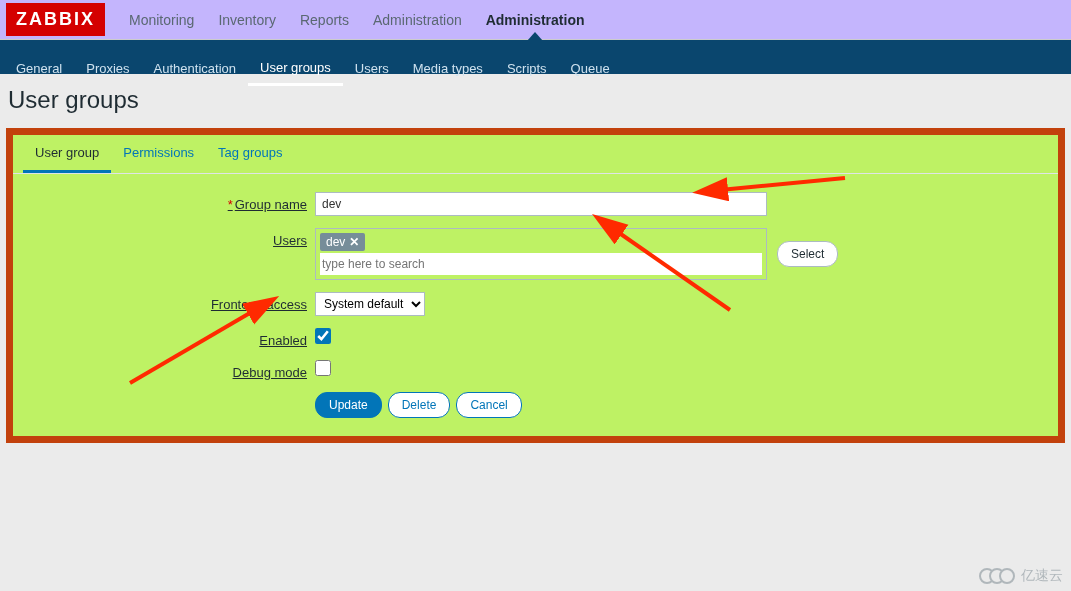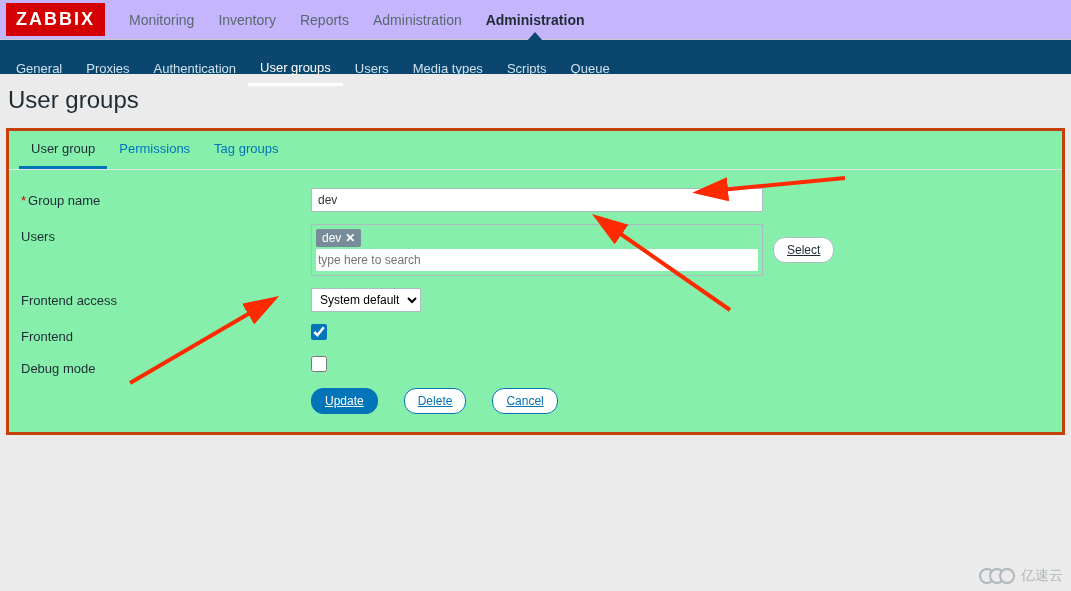--- a/index.html
+++ b/index.html
@@ -6,40 +6,40 @@
 body { font-family: Arial, Helvetica, sans-serif; font-size: 13px; background: #ebebeb; color: #1f2c33; width: 1071px; height: 591px; overflow: hidden; position: relative; }
 .topnav { background: #c4b5fd; height: 40px; display: flex; align-items: center; padding: 8px 6px; border-bottom: 1px solid #ccc; position: relative; }
 .logo { background: #d40000; color: #fff; font-weight: bold; letter-spacing: 2px; padding: 6px 10px; font-size: 18px; margin-right: 12px; display: inline-block; }
 .topnav-item { color: #5a6872; padding: 0 12px; height: 40px; line-height: 40px; cursor: pointer; font-size: 14px; }
 .topnav-item.active { color: #1f2c33; font-weight: 600; position: relative; }
 .topnav-item.active::after { content: ""; position: absolute; bottom: -1px; left: 50%; transform: translateX(-50%); border-left: 8px solid transparent; border-right: 8px solid transparent; border-bottom: 9px solid #0a466e; z-index: 2; }
 .subnav { background: #0a466e; height: 34px; display: flex; align-items: flex-start; padding: 12px 4px; }
 .subnav-item { color: #cfe2ef; padding: 0 12px; height: 34px; line-height: 34px; cursor: pointer; font-size: 13px; }
 .subnav-item.active { color: #fff; border-bottom: 3px solid #fff; height: 34px; line-height: 31px; }
 .page-header { padding: 12px 8px 14px; font-size: 24px; color: #1f2c33; background: #ebebeb; }
-.card { background: #86efac; margin: 0 6px; border: 3px solid #c2410c; padding: 0; }
+.card { background: #bef264; margin: 0 6px; border: 7px solid #c2410c; padding: 0; }
 .tabs { border-bottom: 1px solid #dfe4e7; display: flex; padding: 0 10px; }
 .tab { padding: 10px 12px; color: #0275b8; cursor: pointer; font-size: 13px; }
 .tab.active { color: #1f2c33; border-bottom: 3px solid #0275b8; }
 .form { padding: 18px 12px; }
 .row { display: flex; align-items: flex-start; margin-bottom: 12px; }
-.lbl { width: 290px; padding-right: 8px; padding-top: 5px; color: #1f2c33; }
+.lbl { width: 290px; text-align: right; padding-right: 8px; padding-top: 5px; color: #1f2c33; text-decoration: underline; }
 .req { color: #d40000; margin-right: 2px; }
 .ctrl { display: flex; align-items: center; gap: 10px; }
 .tinput { width: 452px; height: 24px; border: 1px solid #acbbc2; padding: 2px 6px; font-size: 12px; color: #333; }
 .multiselect { width: 452px; min-height: 44px; border: 1px solid #acbbc2; padding: 4px; }
 .tag { display: inline-flex; align-items: center; background: #768d99; color: #fff; padding: 2px 6px; font-size: 12px; border-radius: 2px; gap: 4px; }
 .tag-x { cursor: pointer; font-weight: bold; }
 .ms-search { border: none; outline: none; padding: 4px 2px; font-size: 12px; color: #888; width: 100%; display: block; margin-top: 2px; }
-.btn { border: 1px solid #0275b8; background: #fff; color: #0275b8; padding: 5px 13px; font-size: 12px; cursor: pointer; border-radius: 12px; text-decoration: underline; }
+.btn { border: 1px solid #0275b8; background: #fff; color: #0275b8; padding: 5px 13px; font-size: 12px; cursor: pointer; border-radius: 12px; }
 .btn-primary { background: #0275b8; color: #fff; }
 .btn-secondary { border-color: #acbbc2; color: #1f2c33; }
 .select { border: 1px solid #acbbc2; height: 24px; padding: 2px 4px; font-size: 12px; background: #fff; }
 .chk { width: 16px; height: 16px; accent-color: #0275b8; }
-.actions { padding-left: 290px; display: flex; gap: 26px; margin-top: 6px; }
+.actions { padding-left: 290px; display: flex; gap: 6px; margin-top: 6px; }
 .watermark { position: absolute; right: 8px; bottom: 6px; display: flex; align-items: center; gap: 6px; color: #b0b7bb; font-size: 14px; }
 .wm-icon { display: inline-flex; align-items: center; }
 .wm-circle { width: 16px; height: 16px; border: 2px solid #b0b7bb; border-radius: 50%; display: inline-block; margin-left: -6px; background: #ebebeb; }
 .wm-circle:first-child { margin-left: 0; }
 .arrow { position: absolute; pointer-events: none; }
 </style>
 </head>
 <body>
 
 <div class="topnav">
@@ -97,21 +97,21 @@
     <div class="row">
       <div class="lbl">Frontend access</div>
       <div class="ctrl">
         <select class="select">
           <option>System default</option>
         </select>
       </div>
     </div>
 
     <div class="row">
-      <div class="lbl">Frontend</div>
+      <div class="lbl">Enabled</div>
       <div class="ctrl">
         <input type="checkbox" class="chk" checked="" style="">
       </div>
     </div>
 
     <div class="row">
       <div class="lbl">Debug mode</div>
       <div class="ctrl">
         <input type="checkbox" class="chk" style="">
       </div>

